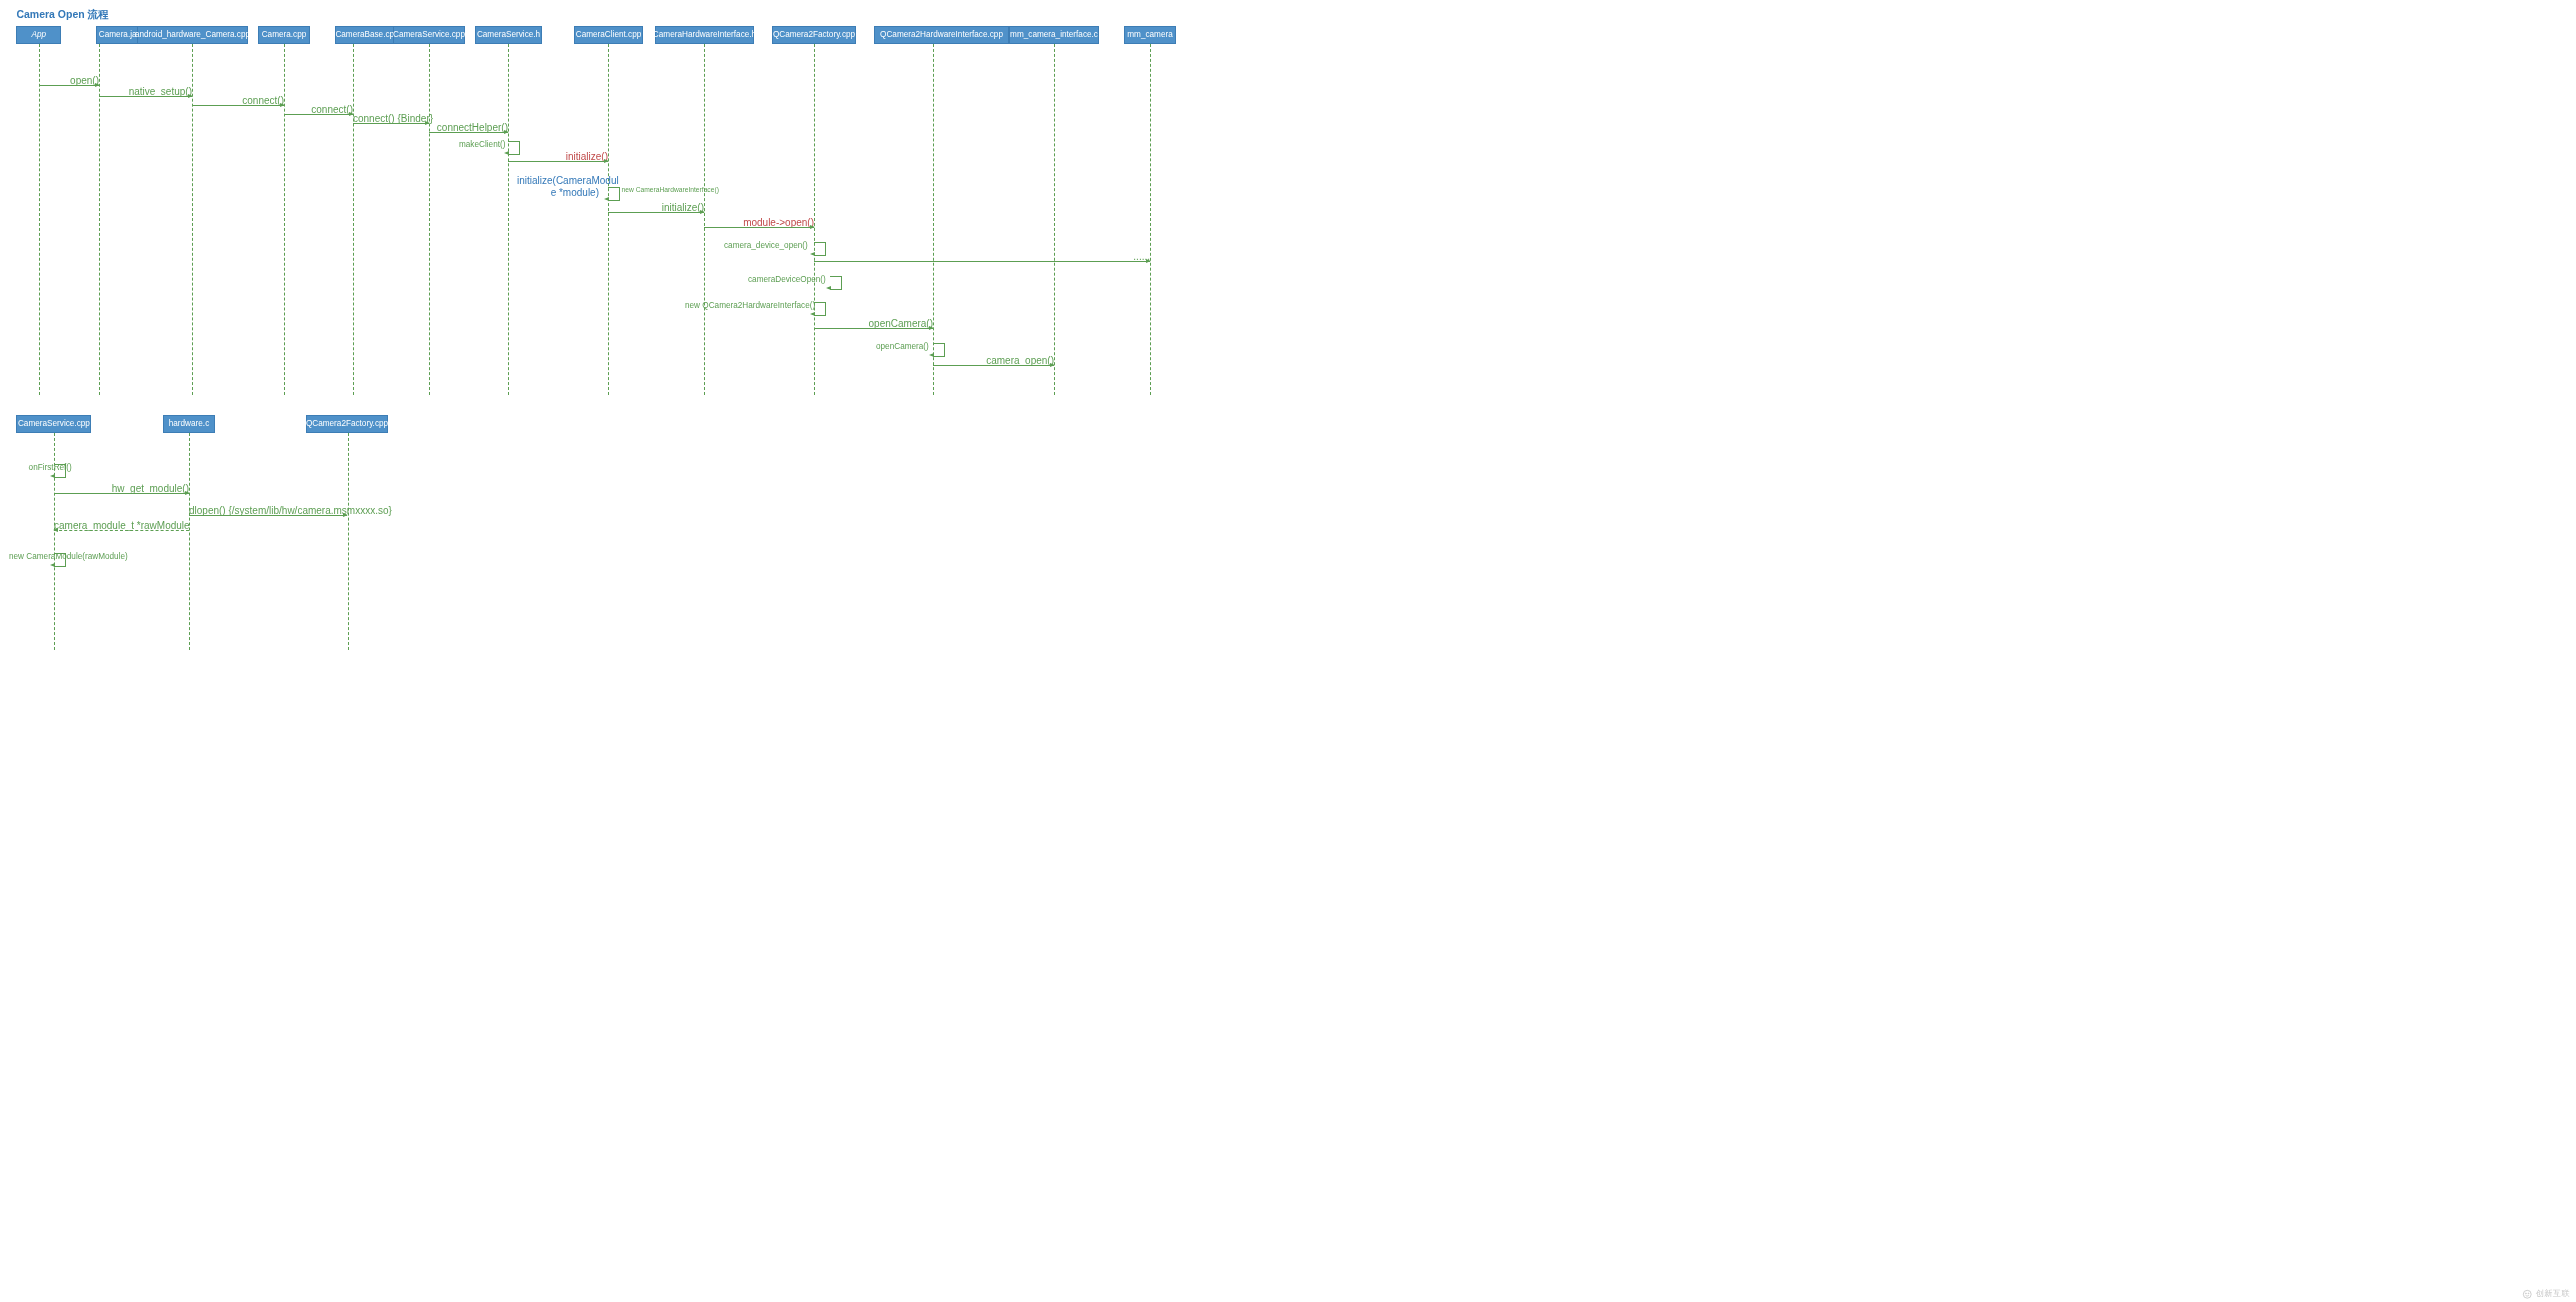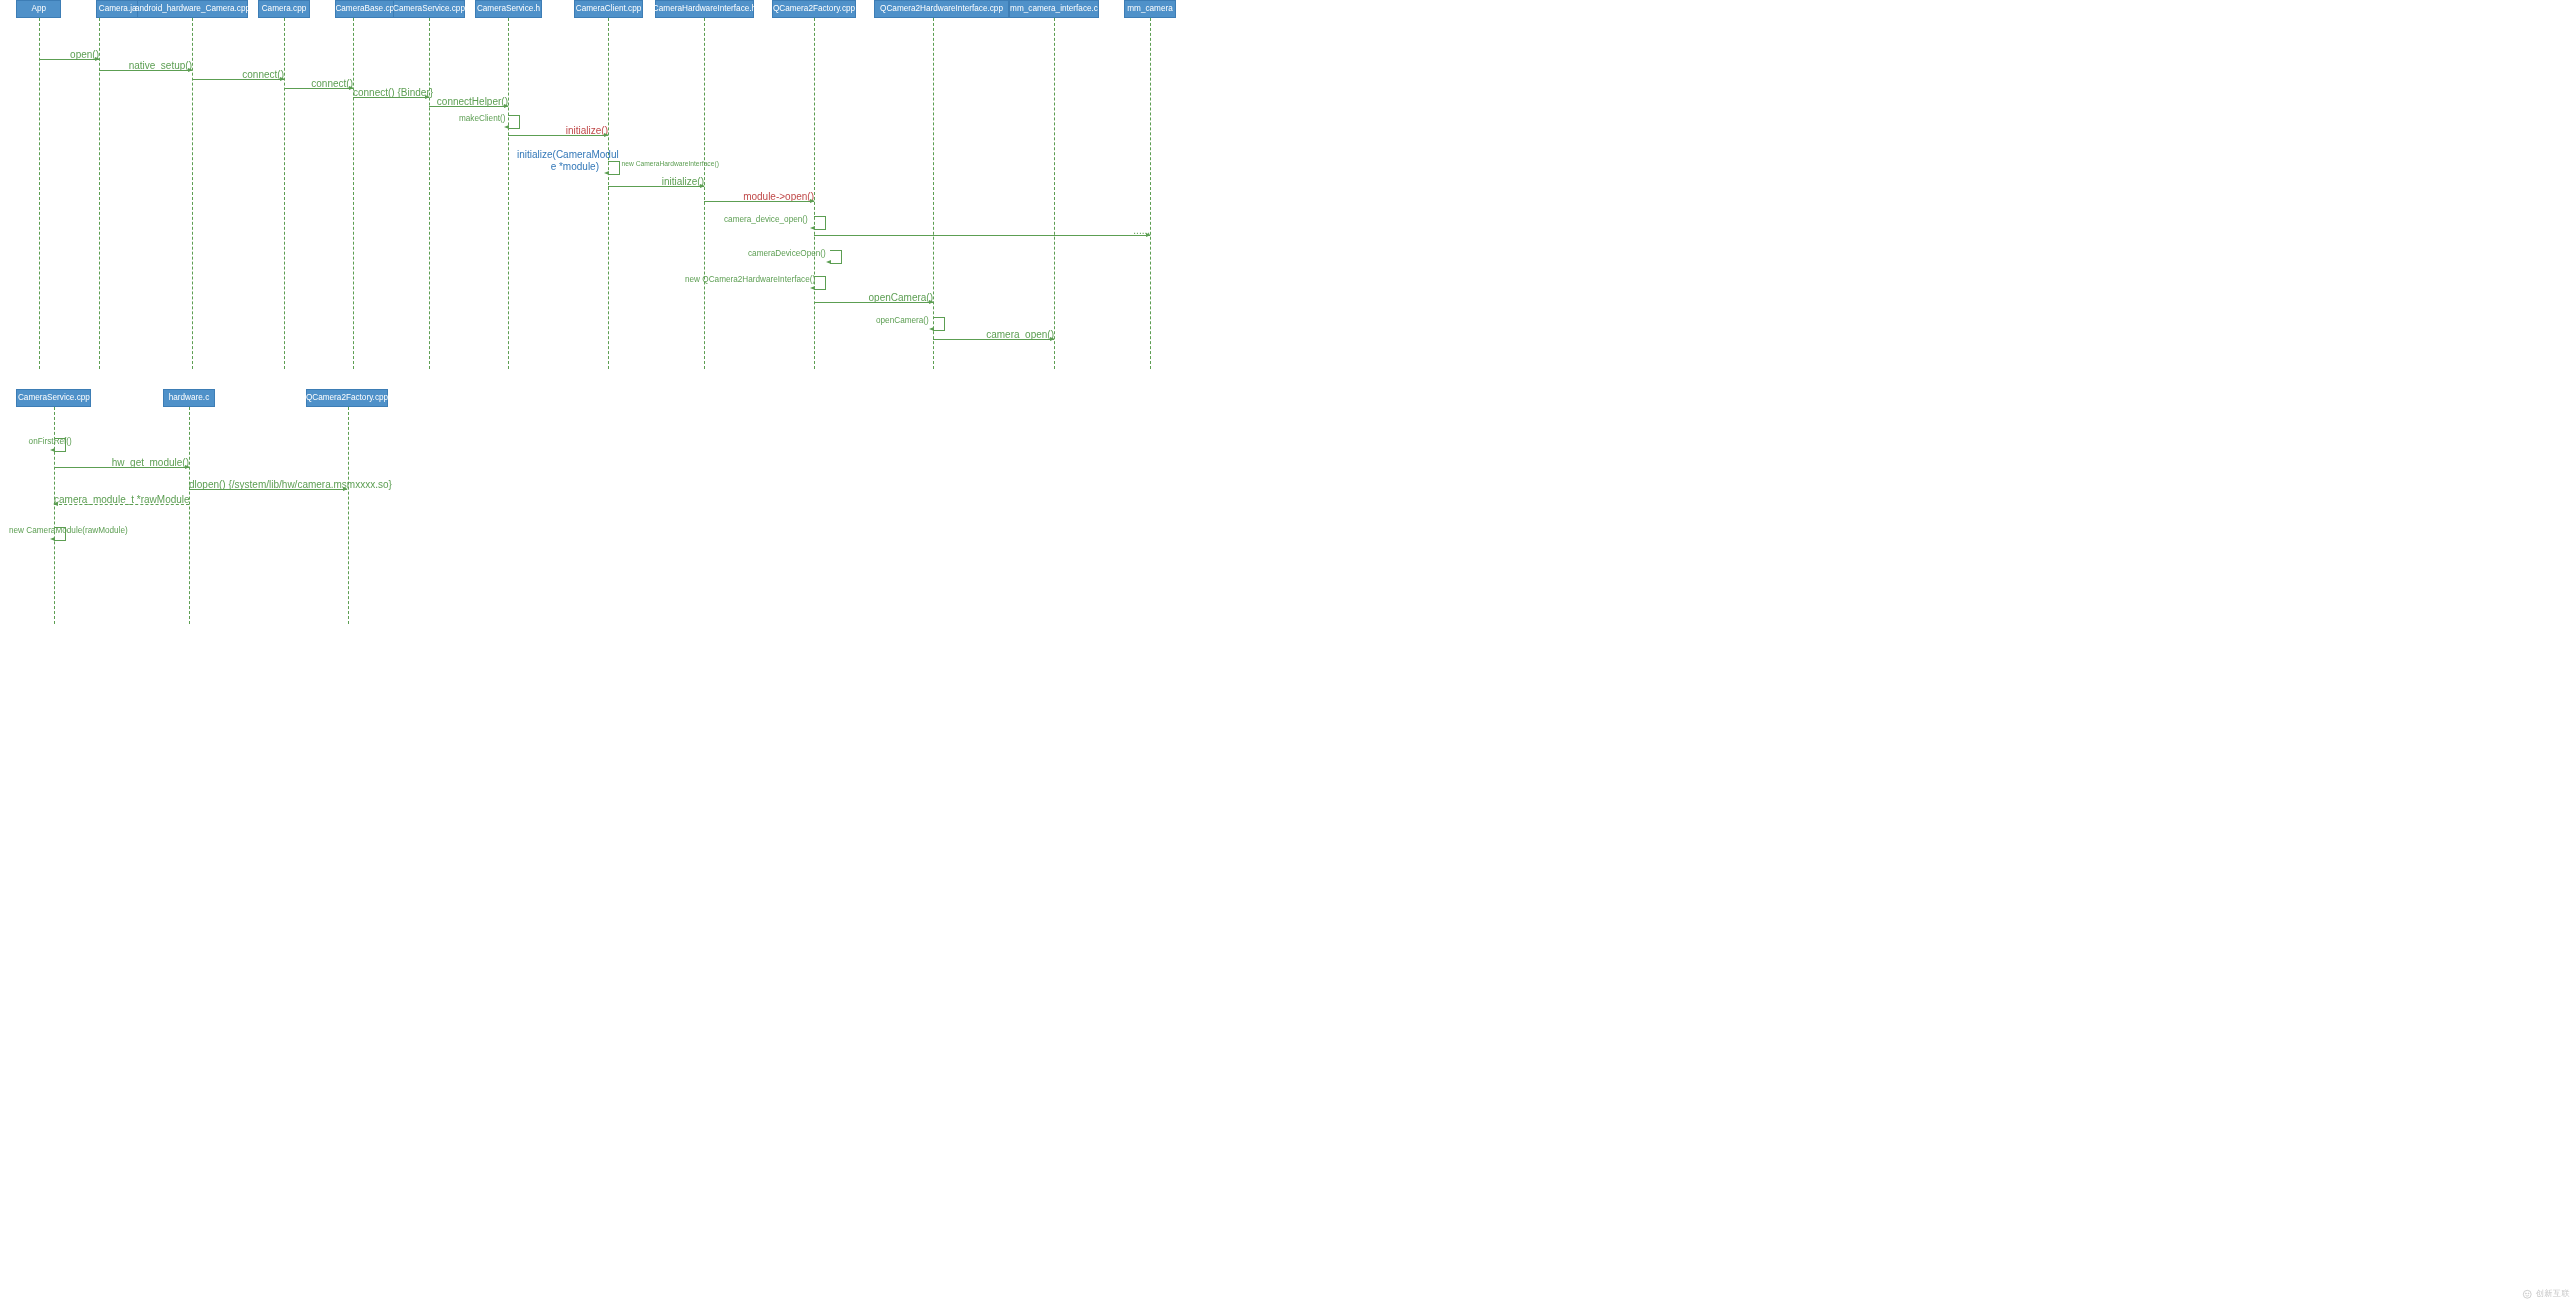--- a/index.html
+++ b/index.html
@@ -24,22 +24,23 @@
   .self{position:absolute}
   .self .box{border:0.7px solid #5c9e52;border-left:none;width:10.5px;height:12px}
   .self .arr{position:absolute;width:0;height:0;border-top:2.6px solid transparent;border-bottom:2.6px solid transparent;border-right:5.2px solid #5c9e52}
   .self .lbl{position:absolute;color:#5c9e52;font-size:8.2px;white-space:nowrap}
 </style>
 </head>
 <body>
 
 <div id="root">
     <div>
+      <div class="title">Camera Open 流程</div>
       <div class="canvas" style="height: 374px;">
-        <div class="participant" style="left: 16.4px; width: 45px;">App</div>
+        <div class="participant" style="left: 16.4px; width: 45px; font-style: italic;">App</div>
         <div class="lifeline" style="left: 39px; height: 351px;"></div>
         <div class="participant" style="left: 72px; width: 52px; margin-left: 24px;">Camera.java</div>
         <div class="lifeline" style="left: 99px; height: 351px;"></div>
         <div class="participant" style="left: 137px; width: 111px;">android_hardware_Camera.cpp</div>
         <div class="lifeline" style="left: 192px; height: 351px;"></div>
         <div class="participant" style="left: 258px; width: 52px;">Camera.cpp</div>
         <div class="lifeline" style="left: 284px; height: 351px;"></div>
         <div class="participant" style="left: 321px; width: 64px; margin-left: 14px;">CameraBase.cpp</div>
         <div class="lifeline" style="left: 353px; height: 351px;"></div>
         <div class="participant" style="left: 393px; width: 72px;">CameraService.cpp</div>

